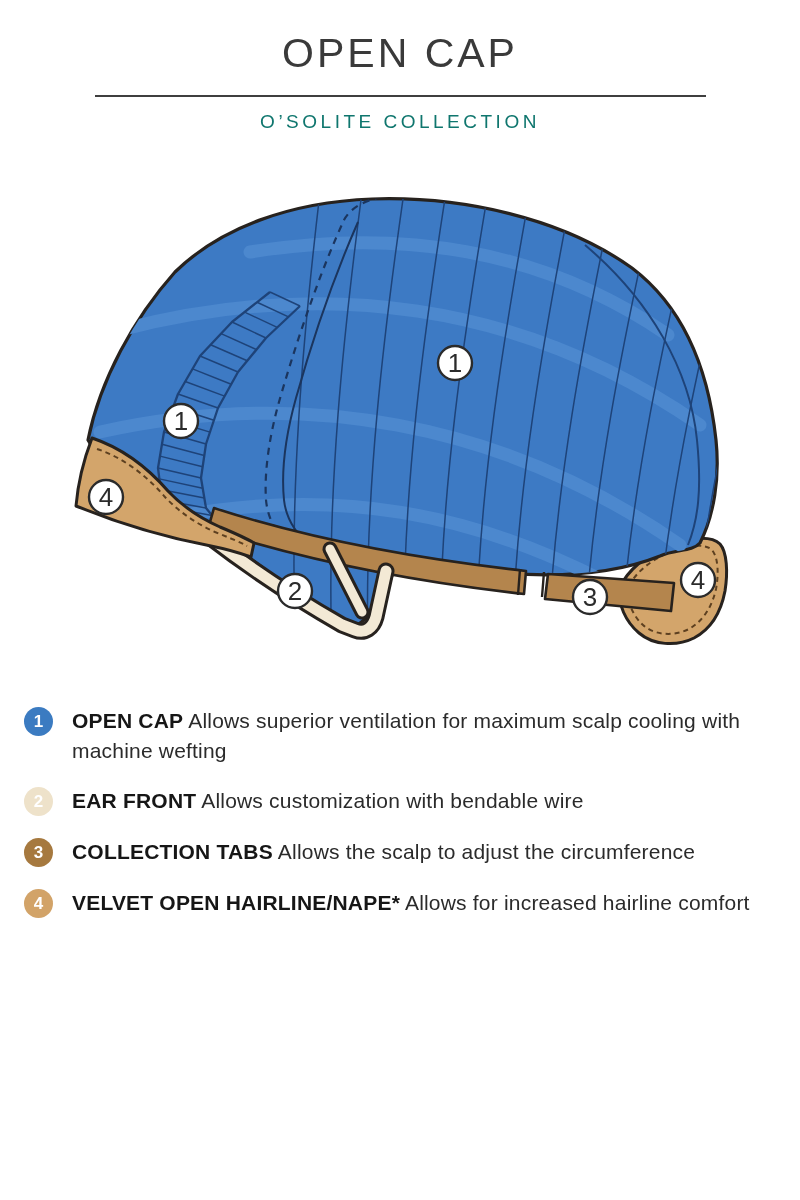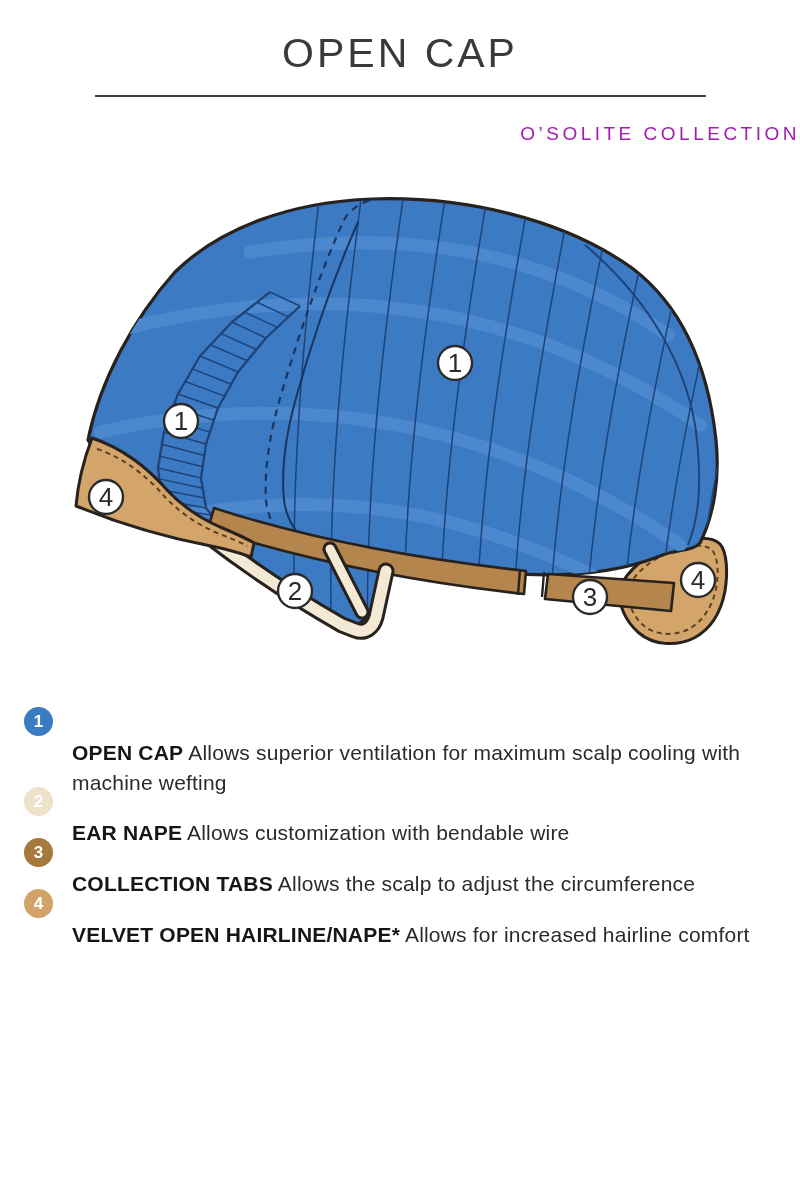--- a/index.html
+++ b/index.html
@@ -13,37 +13,36 @@
     position:absolute; top:30px; left:0; width:100%;
     text-align:center; font-size:41px; font-weight:400;
     letter-spacing:3px; color:#3a3a3a;
   }
   .title-rule {
     position:absolute; top:95px; left:95px; width:611px; height:2px;
     background:#3f3f3f;
   }
   .subtitle {
     position:absolute; top:111px; left:0; width:100%;
-    text-align:right; font-size:19px; font-weight:400;
-    letter-spacing:3.5px; color:#a21caf;margin-top:12px;
+    text-align:center; font-size:19px; font-weight:400;
+    letter-spacing:3.5px; color:#0f766e;
   }
   .diagram-svg { position:absolute; top:150px; left:0; }
 
   .legend { position:absolute; left:0; top:0; width:100%; }
   .legend-item { position:absolute; left:24px; width:752px; display:flex; }
   .legend-badge {
     flex:0 0 29px; width:29px; height:29px; border-radius:50%;
     color:#ffffff; font-size:17px; font-weight:700;
     display:flex; align-items:center; justify-content:center;
     margin-right:19px; margin-top:1px;
   }
   .legend-text {
     width:690px; font-size:21px; line-height:30px; color:#2b2b2b;
     letter-spacing:0.2px;
-    margin-top:32px;
   }
   .legend-text b { font-weight:700; color:#161616; }
   .footnote {
     position:absolute; left:71px; top:932px; font-size:21px;
     line-height:32px; color:#2b2b2b; letter-spacing:0.2px;
   }
   .footnote .fn2 { padding-left:9px; }
 </style>
 </head>
 <body>
@@ -158,21 +157,21 @@
     </g>
   </svg>
 
   <div class="legend">
     <div class="legend-item" style="top:706px">
       <div class="legend-badge" style="background-color: rgb(59, 123, 193);">1</div>
       <p class="legend-text"><b>OPEN CAP</b> <span>Allows superior ventilation for maximum scalp cooling with machine wefting</span></p>
     </div>
     <div class="legend-item" style="top:786px">
       <div class="legend-badge" style="background-color: rgb(238, 226, 202);">2</div>
-      <p class="legend-text"><b>EAR NAPE</b> <span>Allows customization with bendable wire</span></p>
+      <p class="legend-text"><b>EAR FRONT</b> <span>Allows customization with bendable wire</span></p>
     </div>
     <div class="legend-item" style="top:837px">
       <div class="legend-badge" style="background-color: rgb(166, 121, 63);">3</div>
       <p class="legend-text"><b>COLLECTION TABS</b> <span>Allows the scalp to adjust the circumference</span></p>
     </div>
     <div class="legend-item" style="top:888px">
       <div class="legend-badge" style="background-color: rgb(210, 163, 104);">4</div>
       <p class="legend-text"><b>VELVET OPEN HAIRLINE/NAPE*</b> <span>Allows for increased hairline comfort</span></p>
     </div>
     <div class="footnote">

